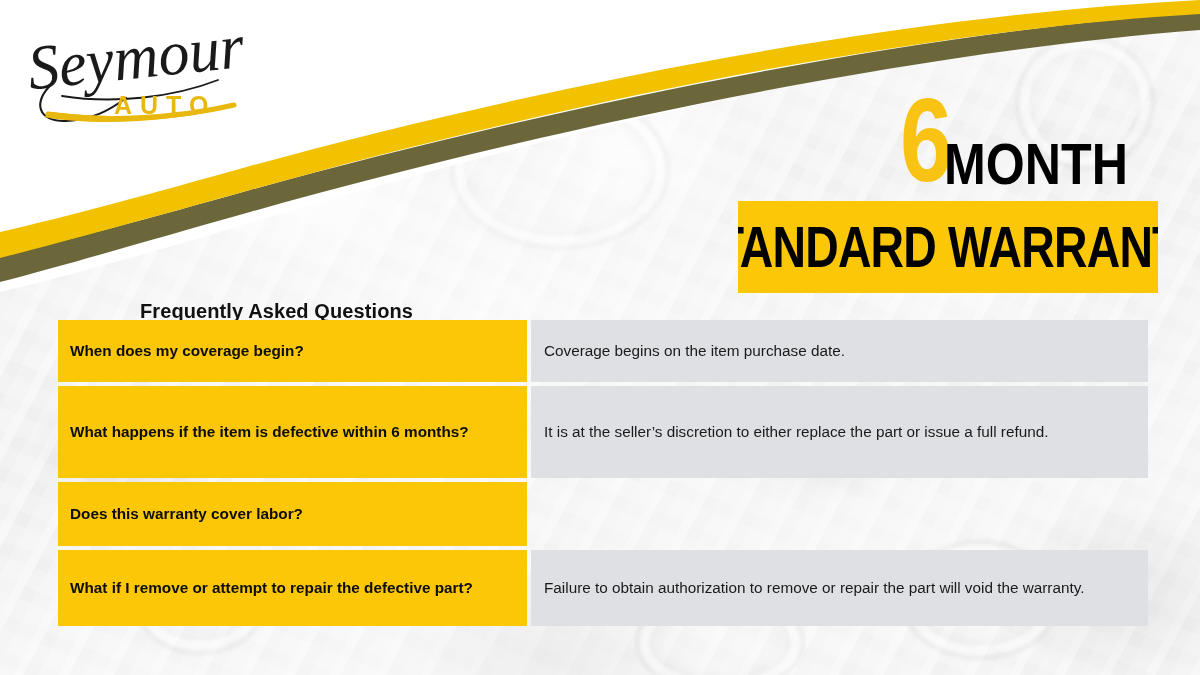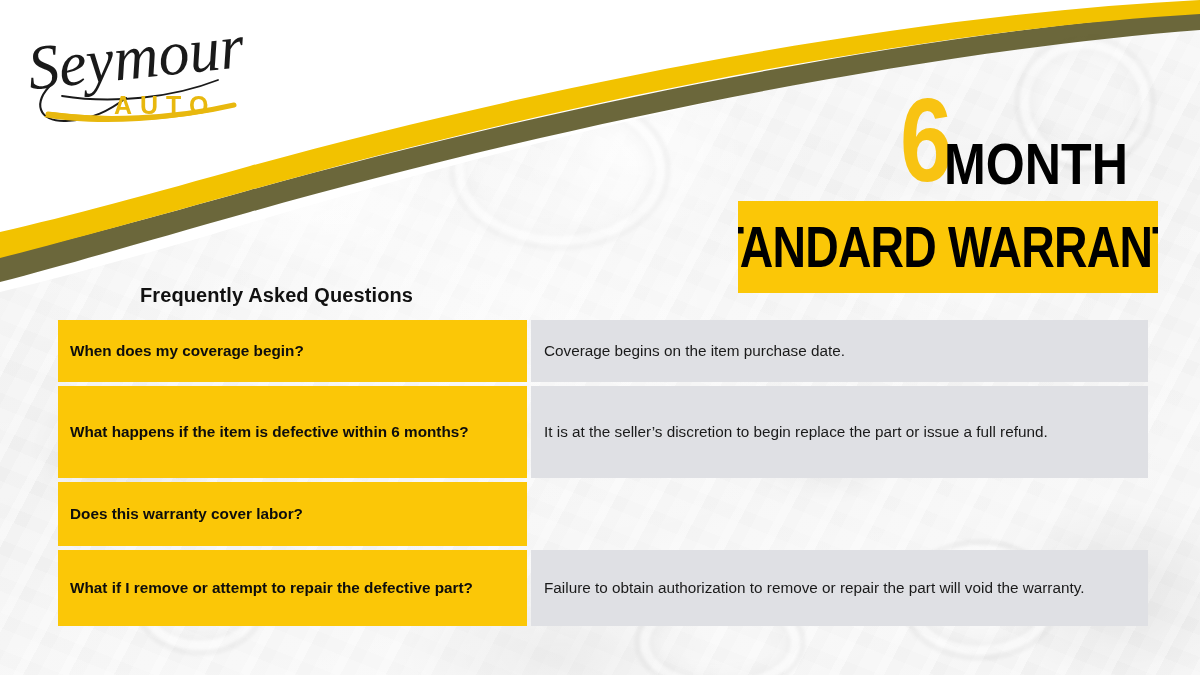--- a/index.html
+++ b/index.html
@@ -138,21 +138,21 @@
     line-height:1;
     color:#000000;
     letter-spacing:-1px;
     transform:scaleX(0.80);
     white-space:nowrap;
   }
 
   
   .faq-heading {
     position:absolute;
-    left:140px; top:284px;
+    left:140px; top:300px;
     z-index:6;
     font-family:"Liberation Sans", sans-serif;
     font-weight:bold;
     font-size:20px;
     color:#111111;
     letter-spacing:0.1px;
     white-space:nowrap;
   }
 
   
@@ -258,21 +258,21 @@
     <div class="faq-row r-h1">
       <div class="faq-q">When does my coverage begin?</div>
       <div class="faq-a">
         <span class="atxt">Coverage begins on the item purchase date.</span>
       </div>
     </div>
 
     <div class="faq-row r-h2">
       <div class="faq-q">What happens if the item is defective within 6 months?</div>
       <div class="faq-a">
-        <span class="atxt">It is at the seller’s discretion to begin replace the part or issue a full refund.</span>
+        <span class="atxt">It is at the seller’s discretion to either replace the part or issue a full refund.</span>
       </div>
     </div>
 
     <div class="faq-row r-h3">
       <div class="faq-q">Does this warranty cover labor?</div>
     </div>
 
     <div class="faq-row r-h4">
       <div class="faq-q">What if I remove or attempt to repair the defective part?</div>
       <div class="faq-a">

